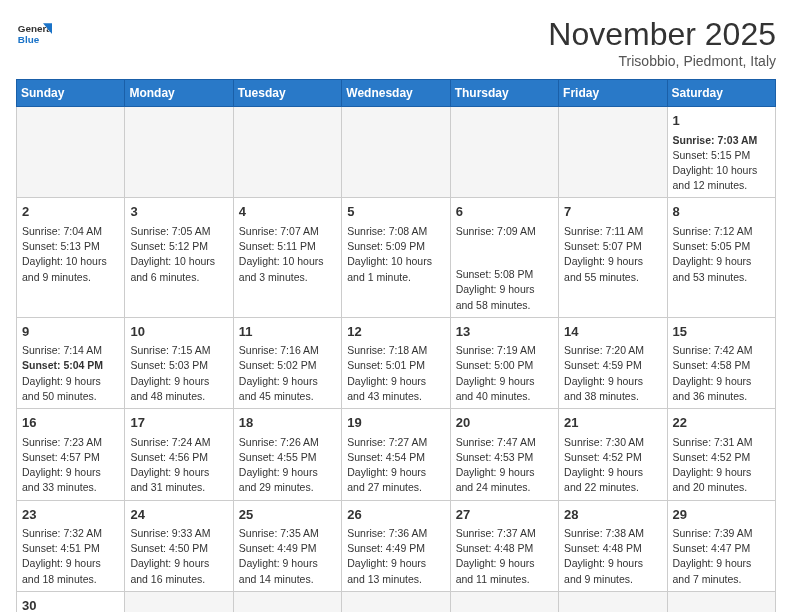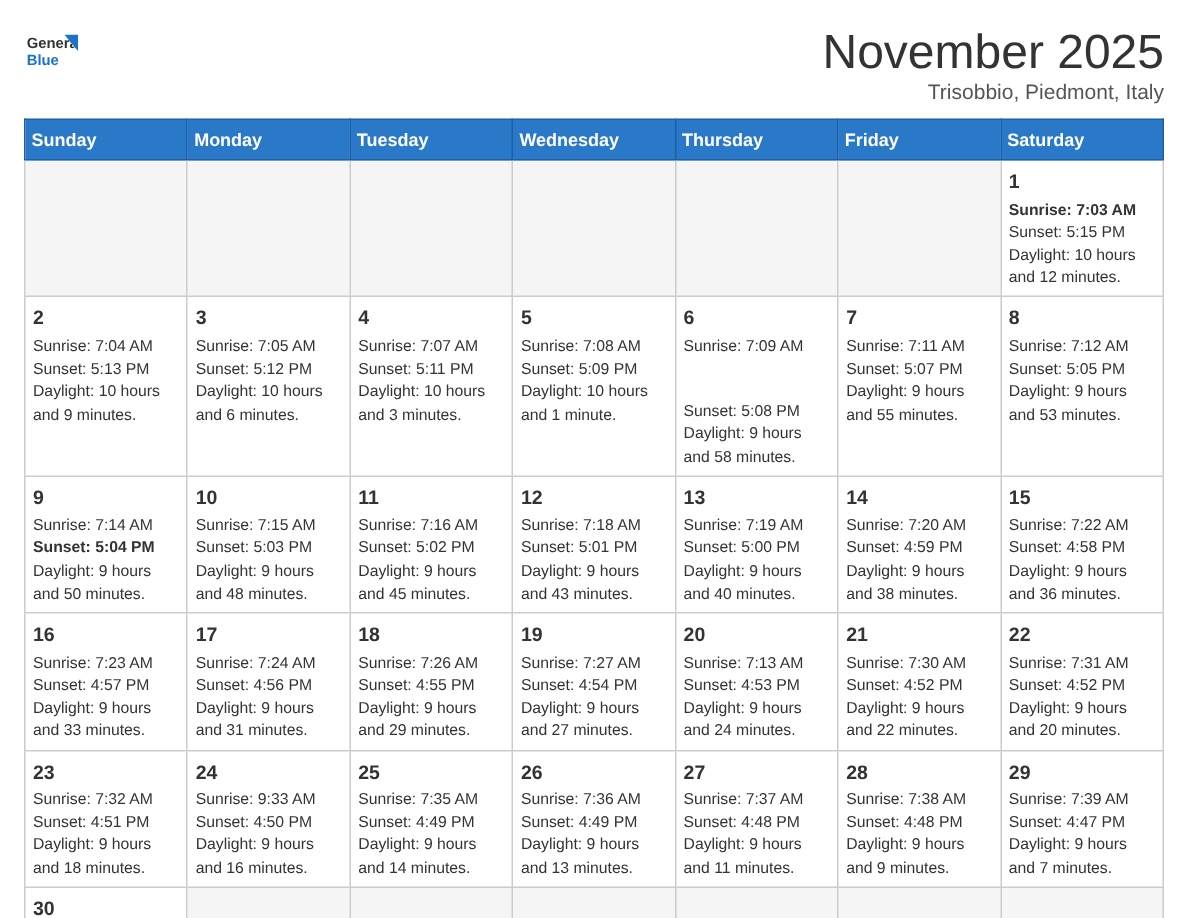--- a/index.html
+++ b/index.html
@@ -194,21 +194,21 @@
           <span style="display: block; line-height: 1.45;">Daylight: 9 hours and 40 minutes.</span>
         </td>
         <td class="has-data">
           <span class="day-number">14</span>
           <span style="display: block; line-height: 1.45;">Sunrise: 7:20 AM</span>
           <span style="display: block; line-height: 1.45;">Sunset: 4:59 PM</span>
           <span style="display: block; line-height: 1.45;">Daylight: 9 hours and 38 minutes.</span>
         </td>
         <td class="has-data">
           <span class="day-number">15</span>
-          <span style="display: block; line-height: 1.45;">Sunrise: 7:22 AM</span>
+          <span style="display: block; line-height: 1.45;">Sunrise: 7:42 AM</span>
           <span style="display: block; line-height: 1.45;">Sunset: 4:58 PM</span>
           <span style="display: block; line-height: 1.45;">Daylight: 9 hours and 36 minutes.</span>
         </td>
       </tr>
       <tr>
         <td class="has-data">
           <span class="day-number">16</span>
           <span style="display: block; line-height: 1.45;">Sunrise: 7:23 AM</span>
           <span style="display: block; line-height: 1.45;">Sunset: 4:57 PM</span>
           <span style="display: block; line-height: 1.45;">Daylight: 9 hours and 33 minutes.</span>
@@ -226,21 +226,21 @@
           <span style="display: block; line-height: 1.45;">Daylight: 9 hours and 29 minutes.</span>
         </td>
         <td class="has-data">
           <span class="day-number">19</span>
           <span style="display: block; line-height: 1.45;">Sunrise: 7:27 AM</span>
           <span style="display: block; line-height: 1.45;">Sunset: 4:54 PM</span>
           <span style="display: block; line-height: 1.45;">Daylight: 9 hours and 27 minutes.</span>
         </td>
         <td class="has-data">
           <span class="day-number">20</span>
-          <span style="display: block; line-height: 1.45;">Sunrise: 7:13 AM</span>
+          <span style="display: block; line-height: 1.45;">Sunrise: 7:47 AM</span>
           <span style="display: block; line-height: 1.45;">Sunset: 4:53 PM</span>
           <span style="display: block; line-height: 1.45;">Daylight: 9 hours and 24 minutes.</span>
         </td>
         <td class="has-data">
           <span class="day-number">21</span>
           <span style="display: block; line-height: 1.45;">Sunrise: 7:30 AM</span>
           <span style="display: block; line-height: 1.45;">Sunset: 4:52 PM</span>
           <span style="display: block; line-height: 1.45;">Daylight: 9 hours and 22 minutes.</span>
         </td>
         <td class="has-data">

